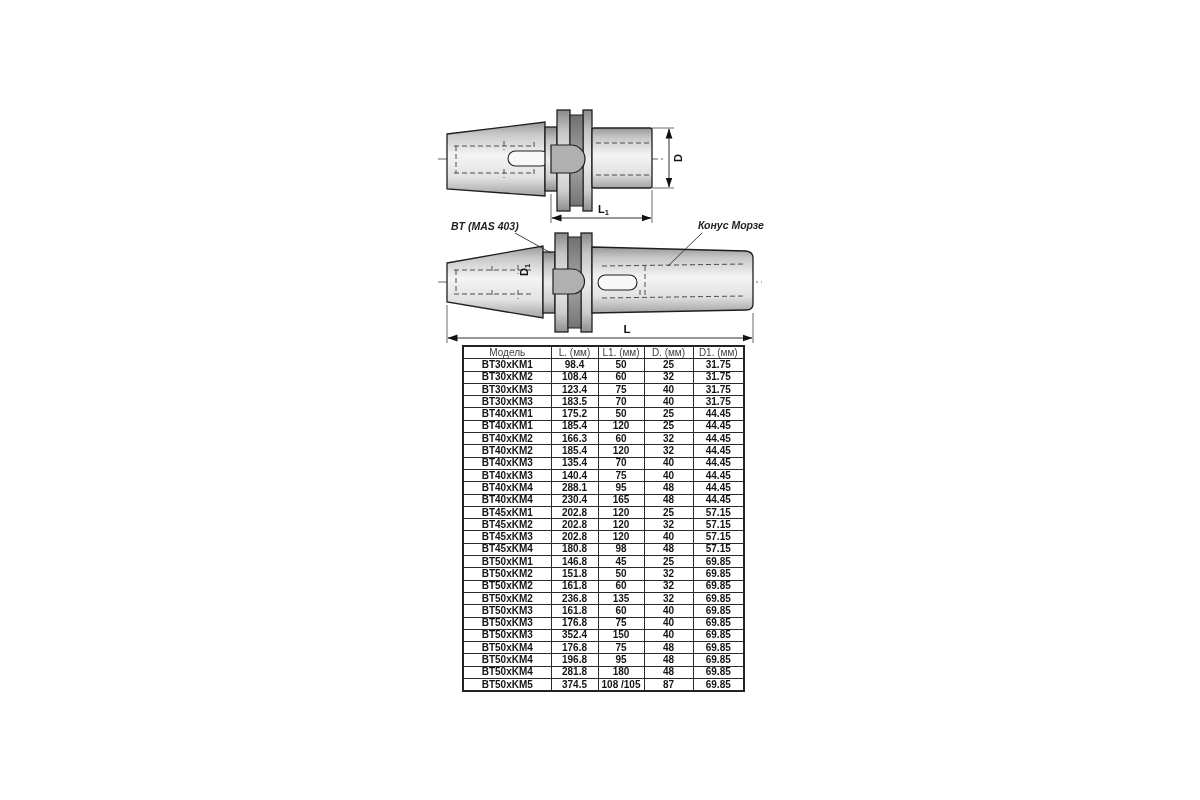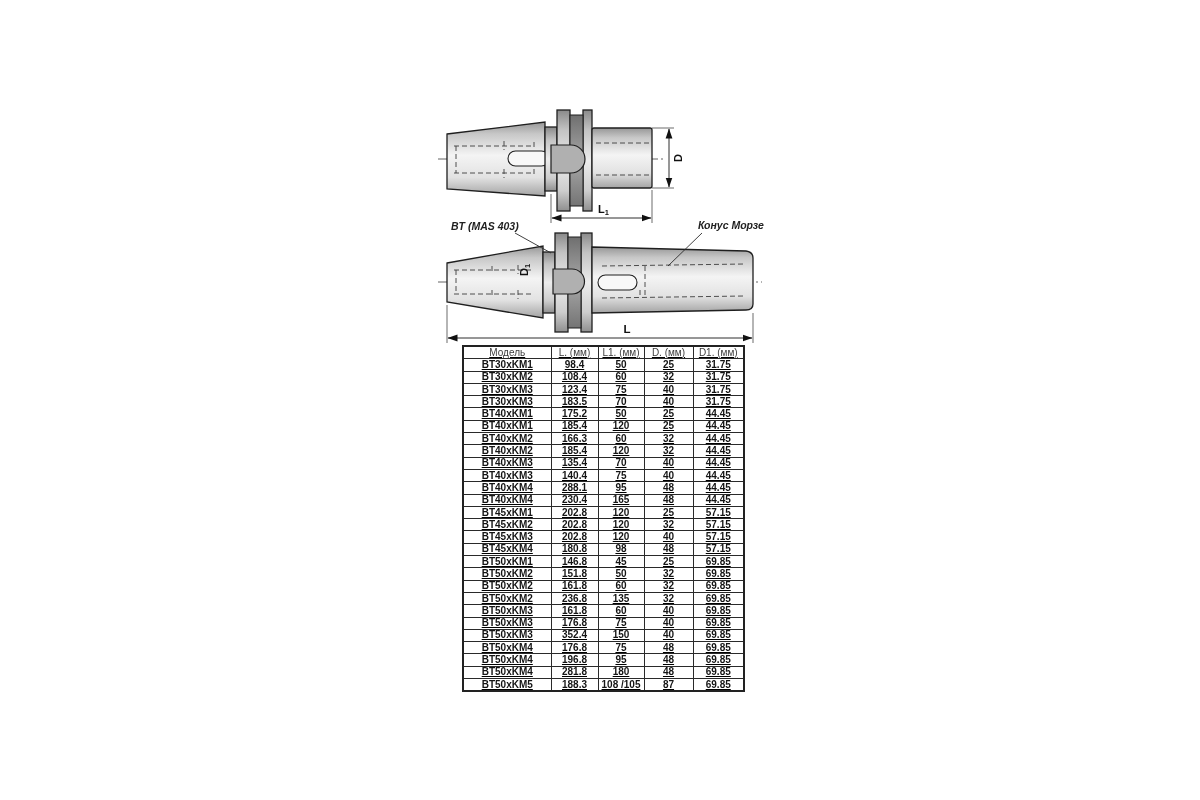--- a/index.html
+++ b/index.html
@@ -20,21 +20,20 @@
   .ext{stroke:#2b2b2b;stroke-width:0.7;fill:none;}
   .ldr{stroke:#2b2b2b;stroke-width:0.9;fill:none;}
   .dimtext{font-family:"Liberation Sans",sans-serif;font-size:11px;font-weight:600;fill:#111;}
   .sub{font-size:7.5px;}
   .calltext{font-family:"Liberation Sans",sans-serif;font-size:10.5px;font-style:italic;font-weight:600;fill:#222;}
 
   .spec-table{
     position:absolute;left:462px;top:345px;width:281px;
     border-collapse:collapse;table-layout:fixed;
     font-family:"Liberation Sans",sans-serif;
-    text-decoration:underline;
   }
   .spec-table th,.spec-table td{
     border:1px solid #2a2a2a;text-align:center;vertical-align:middle;
     padding:0;height:11.3px;line-height:1;overflow:hidden;white-space:nowrap;
   }
   .spec-table{border:2px solid #222;}
   .spec-table th{font-size:10px;font-weight:400;color:#3d3d3d;}
   .spec-table td{font-size:10px;font-weight:700;color:#141414;}
 </style>
 </head>
@@ -347,21 +346,21 @@
         </tr>
         <tr>
           <td>BT50xKM4</td>
           <td>281.8</td>
           <td>180</td>
           <td>48</td>
           <td>69.85</td>
         </tr>
         <tr>
           <td>BT50xKM5</td>
-          <td>188.3</td>
+          <td>374.5</td>
           <td>108 /105</td>
           <td>87</td>
           <td>69.85</td>
         </tr>
       </tbody>
   </table>
 
 </div>
 
 </body></html>

